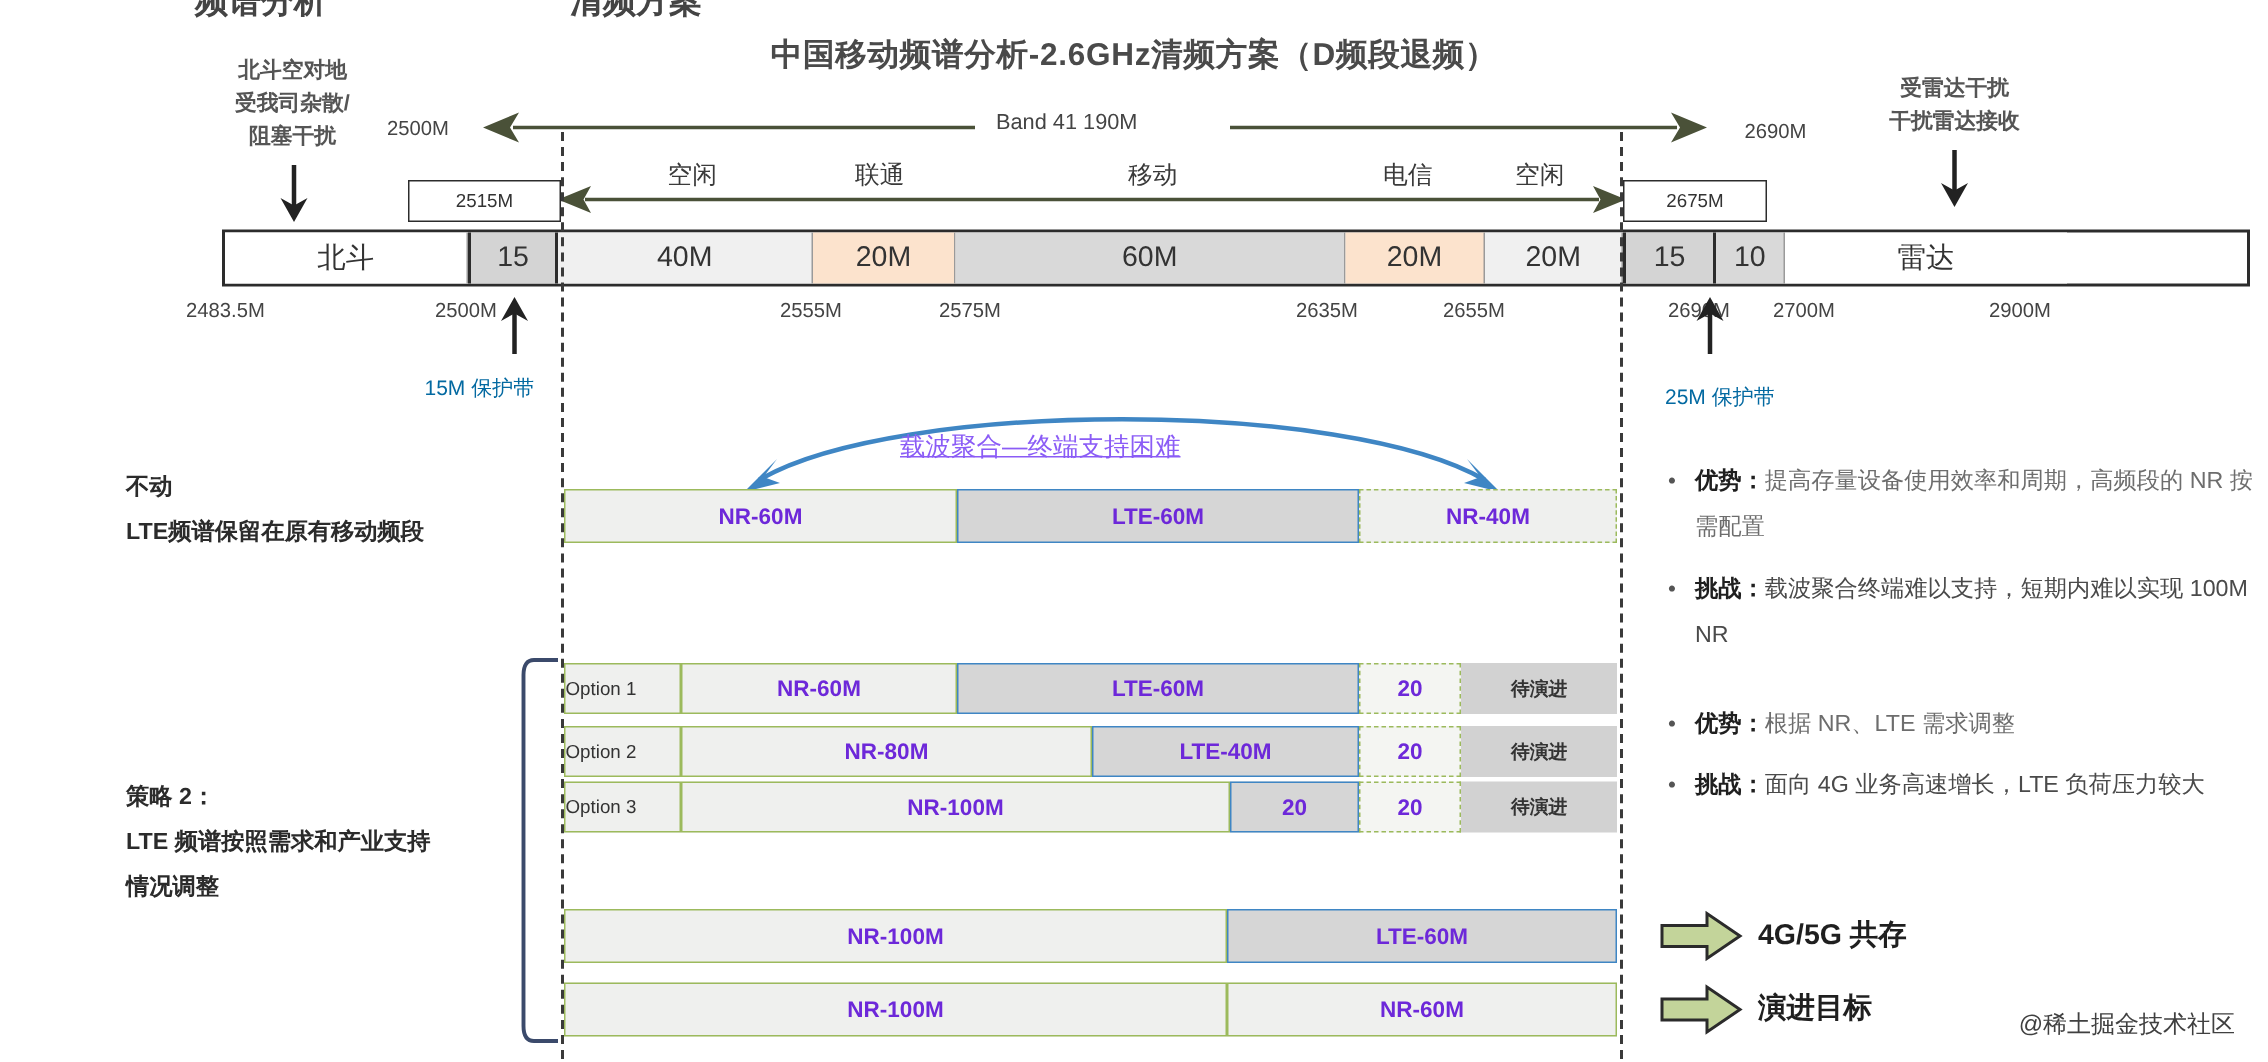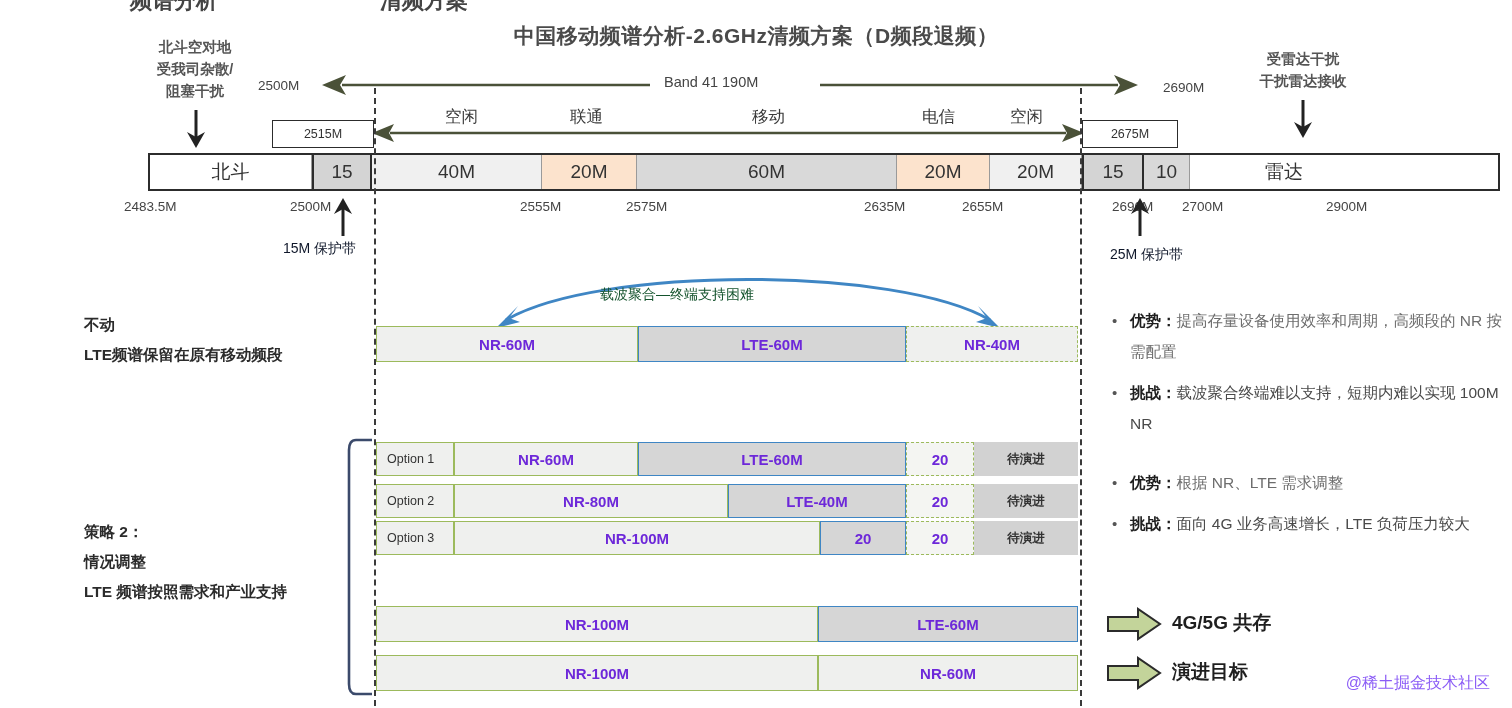--- a/index.html
+++ b/index.html
@@ -43,48 +43,48 @@
   
   .callout{position:absolute;border:1.6px solid #2c2c2c;background:#fff;display:flex;align-items:center;justify-content:center;font-size:12.5px;color:#333;}
 
   
   #band41lbl{position:absolute;font-size:14.5px;color:#444;white-space:nowrap;}
 
   
   .vdash{position:absolute;border-left:2px dashed #3a3a3a;}
 
   
-  .guardnote{position:absolute;font-size:14px;color:#0f172a;white-space:nowrap;}
+  .guardnote{position:absolute;font-size:14px;color:#0369a1;white-space:nowrap;margin-top:10px;}
 
   
   .strat{position:absolute;font-size:15.5px;font-weight:bold;color:#2b2b2b;line-height:30px;width:300px;}
 
   
   .allocrow{position:absolute;display:flex;height:36px;}
   .cell{display:flex;align-items:center;justify-content:center;font-size:15px;font-weight:bold;color:#6d28d9;box-sizing:border-box;}
   .nr{background:#eff0ee;border:1.6px solid #9cba5c;}
   .lte{background:#d6d6d6;border:1.6px solid #3f86c4;}
   .nrdash{background:#eff0ee;border:1.8px dashed #9cba5c;}
   .twentydash{background:#f4f5f2;border:1.8px dashed #9cba5c;}
   .pending{background:#d2d2d2;border:none;color:#333;font-weight:bold;font-size:12.5px;}
-  .optlbl{font-size:12.5px;font-weight:normal;color:#333;justify-content:flex-start;padding-left:10px;}
+  .optlbl{font-size:12.5px;font-weight:normal;color:#333;justify-content:flex-start;}
 
   
   #bullets{position:absolute;left:1112px;top:305px;width:392px;font-size:15.5px;line-height:31px;color:#4a4a4a;}
   .bul{display:flex;margin-bottom:10px;}
   .bdot{width:18px;flex:none;color:#555;font-size:15px;}
   .btxt{flex:1;}
   .btxt b{color:#1f1f1f;}
   .bdim{color:#6d6d6d;}
 
   
   .garrowlbl{position:absolute;font-size:19px;font-weight:bold;color:#1f1f1f;white-space:nowrap;}
 
   
-  #watermark{position:absolute;right:22px;bottom:14px;font-size:16px;color:#8b5cf6;white-space:nowrap;margin-top:20px;}
+  #watermark{position:absolute;right:22px;bottom:14px;font-size:16px;color:#404040;white-space:nowrap;margin-top:20px;}
 </style>
 </head>
 <body>
 
 <div class="cutfrag" style="left:130px;">频谱分析</div>
 <div class="cutfrag" style="left:380px;">清频方案</div>
 
 <div class="abs" id="title">中国移动频谱分析-2.6GHz清频方案（D频段退频）</div>
 
 <div class="abs annot" style="left:125px;top:36px;width:140px;">
@@ -196,32 +196,32 @@
 <div class="strat" style="left:84px;top:310px;">
   <div>不动</div>
   <div>LTE频谱保留在原有移动频段</div>
 </div>
 
 <svg class="abs" style="left:478px;top:272px;" width="540" height="60" viewBox="0 0 540 60">
   <path d="M28 48 C 120 -6, 420 -6, 512 48" stroke="#3f86c4" stroke-width="3" fill="none"></path>
   <path d="M18 56 L40 34 L31 46 L42 50 Z" fill="#3f86c4"></path>
   <path d="M522 56 L500 34 L509 46 L498 50 Z" fill="#3f86c4"></path>
 </svg>
-<div class="abs" style="left:600px;top:286px;font-size:14px;color:#14532d;white-space:nowrap;">载波聚合—终端支持困难</div>
+<div class="abs" style="left:600px;top:286px;font-size:17px;color:#8b5cf6;white-space:nowrap;text-decoration:underline;">载波聚合—终端支持困难</div>
 
 <div class="allocrow" id="s1bar" style="left:376px;top:326px;">
     <div class="cell nr" style="width: 262px;">NR-60M</div>
     <div class="cell lte" style="width: 268px;">LTE-60M</div>
     <div class="cell nrdash" style="width: 172px;">NR-40M</div>
   </div>
 
 <div class="strat" style="left:84px;top:517px;">
   <div>策略 2：</div>
+  <div>LTE 频谱按照需求和产业支持</div>
   <div>情况调整</div>
-  <div>LTE 频谱按照需求和产业支持</div>
 </div>
 
 <svg class="abs" style="left:346px;top:438px;" width="28" height="258" viewBox="0 0 28 258">
   <path d="M26 2 L10 2 Q3 2 3 12 L3 246 Q3 256 10 256 L26 256" stroke="#3b4a6b" stroke-width="2.6" fill="none"></path>
 </svg>
 
 <div class="allocrow" id="opt0" style="left:376px;top:442px;height:34px;">
     <div class="cell nr optlbl" style="width: 78px; height: 34px;">Option 1</div>
     <div class="cell nr" style="width: 184px; height: 34px;">NR-60M</div>
     <div class="cell lte" style="width: 268px; height: 34px;">LTE-60M</div>

